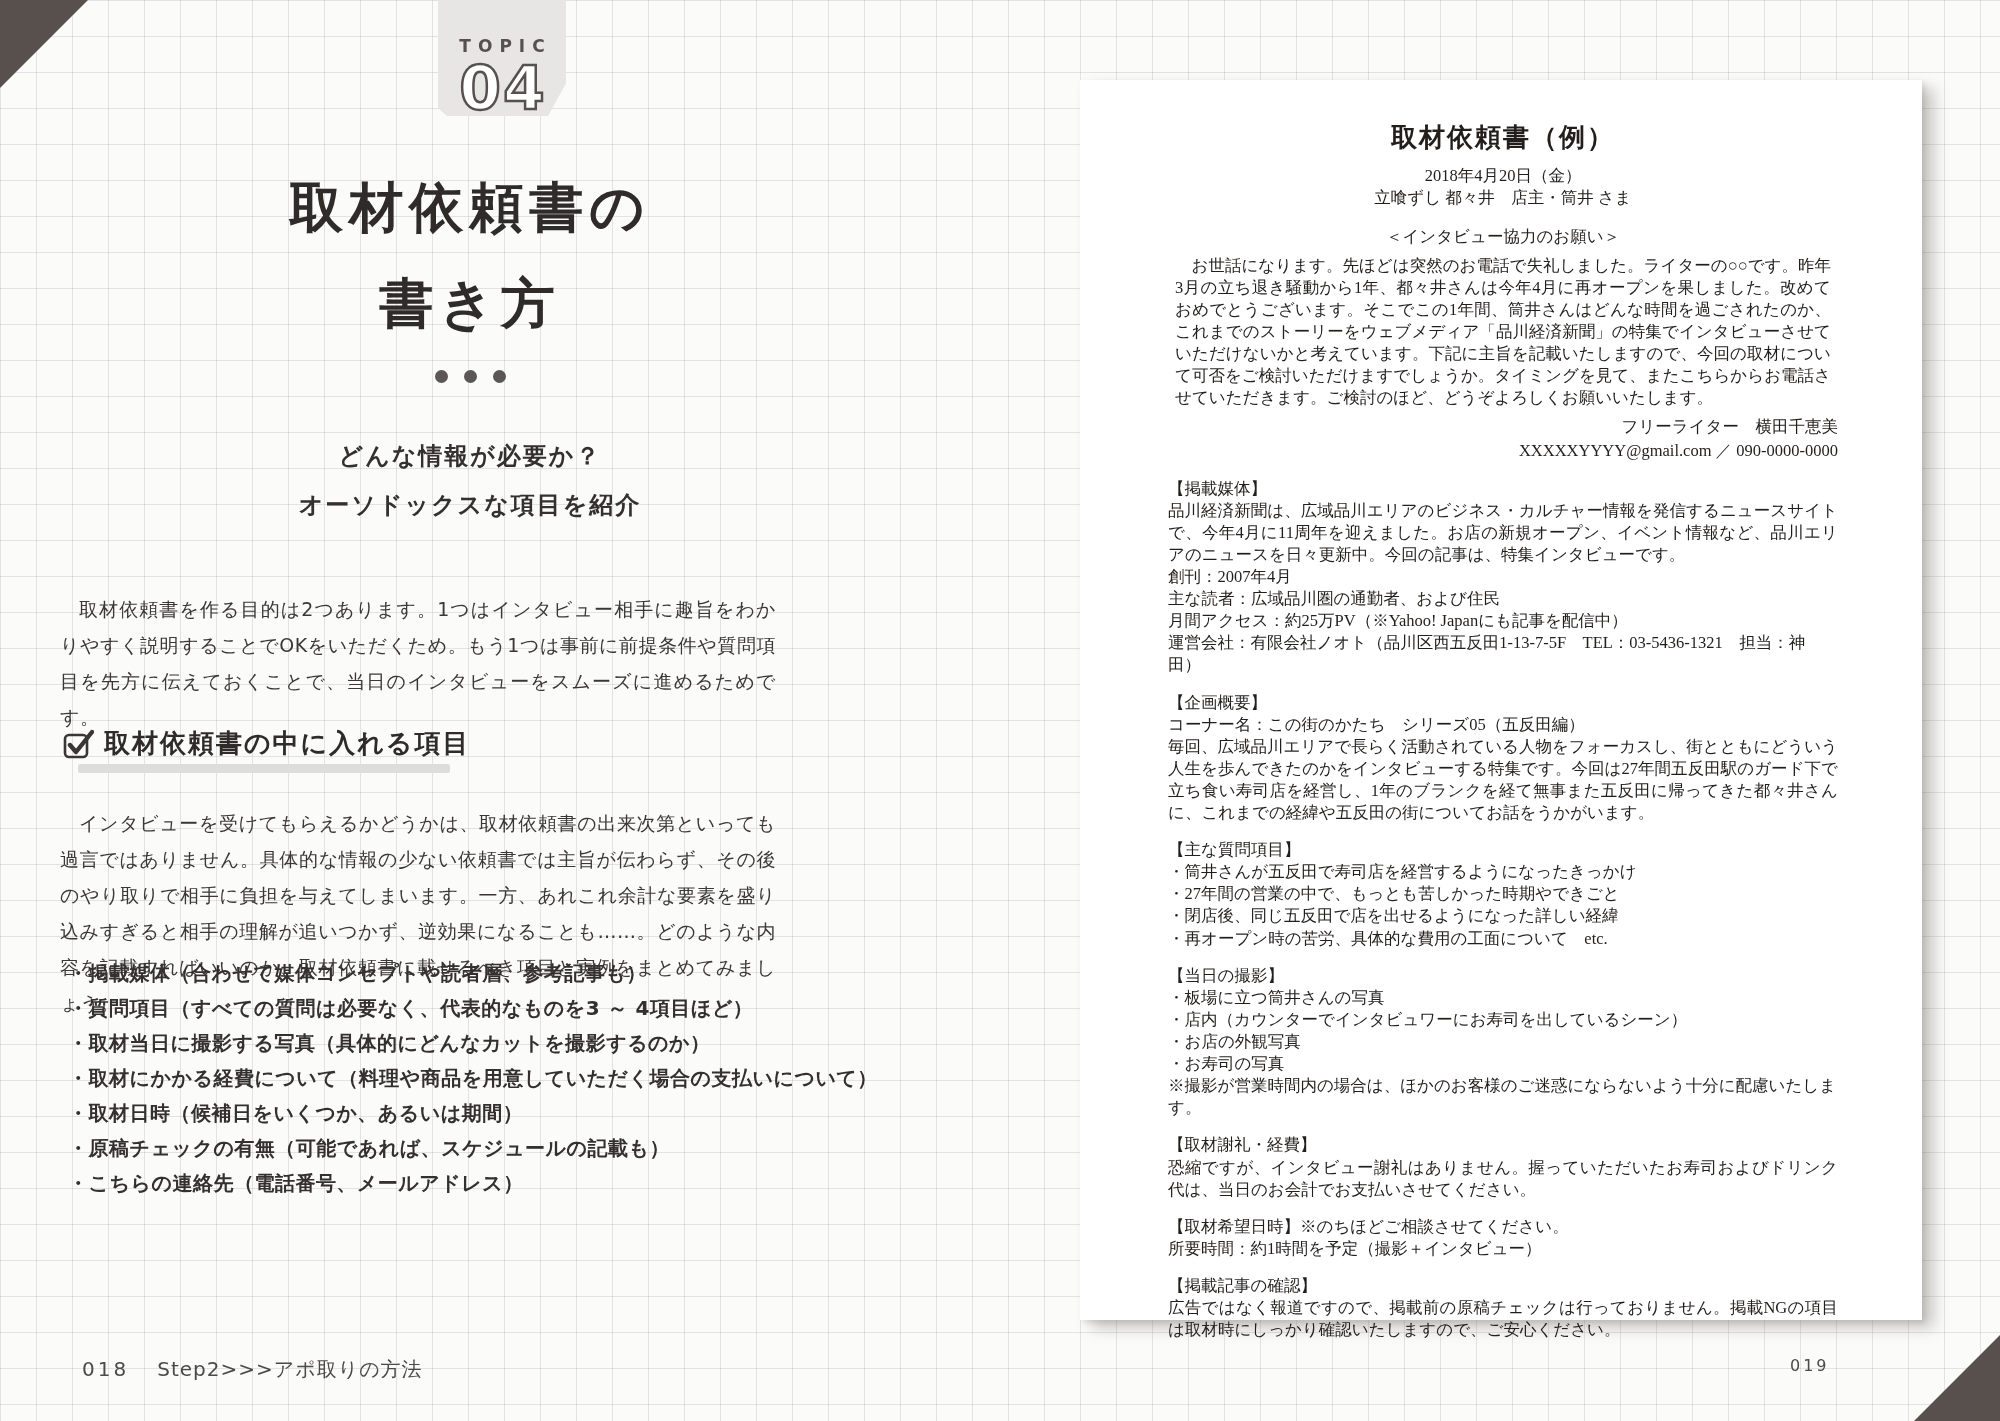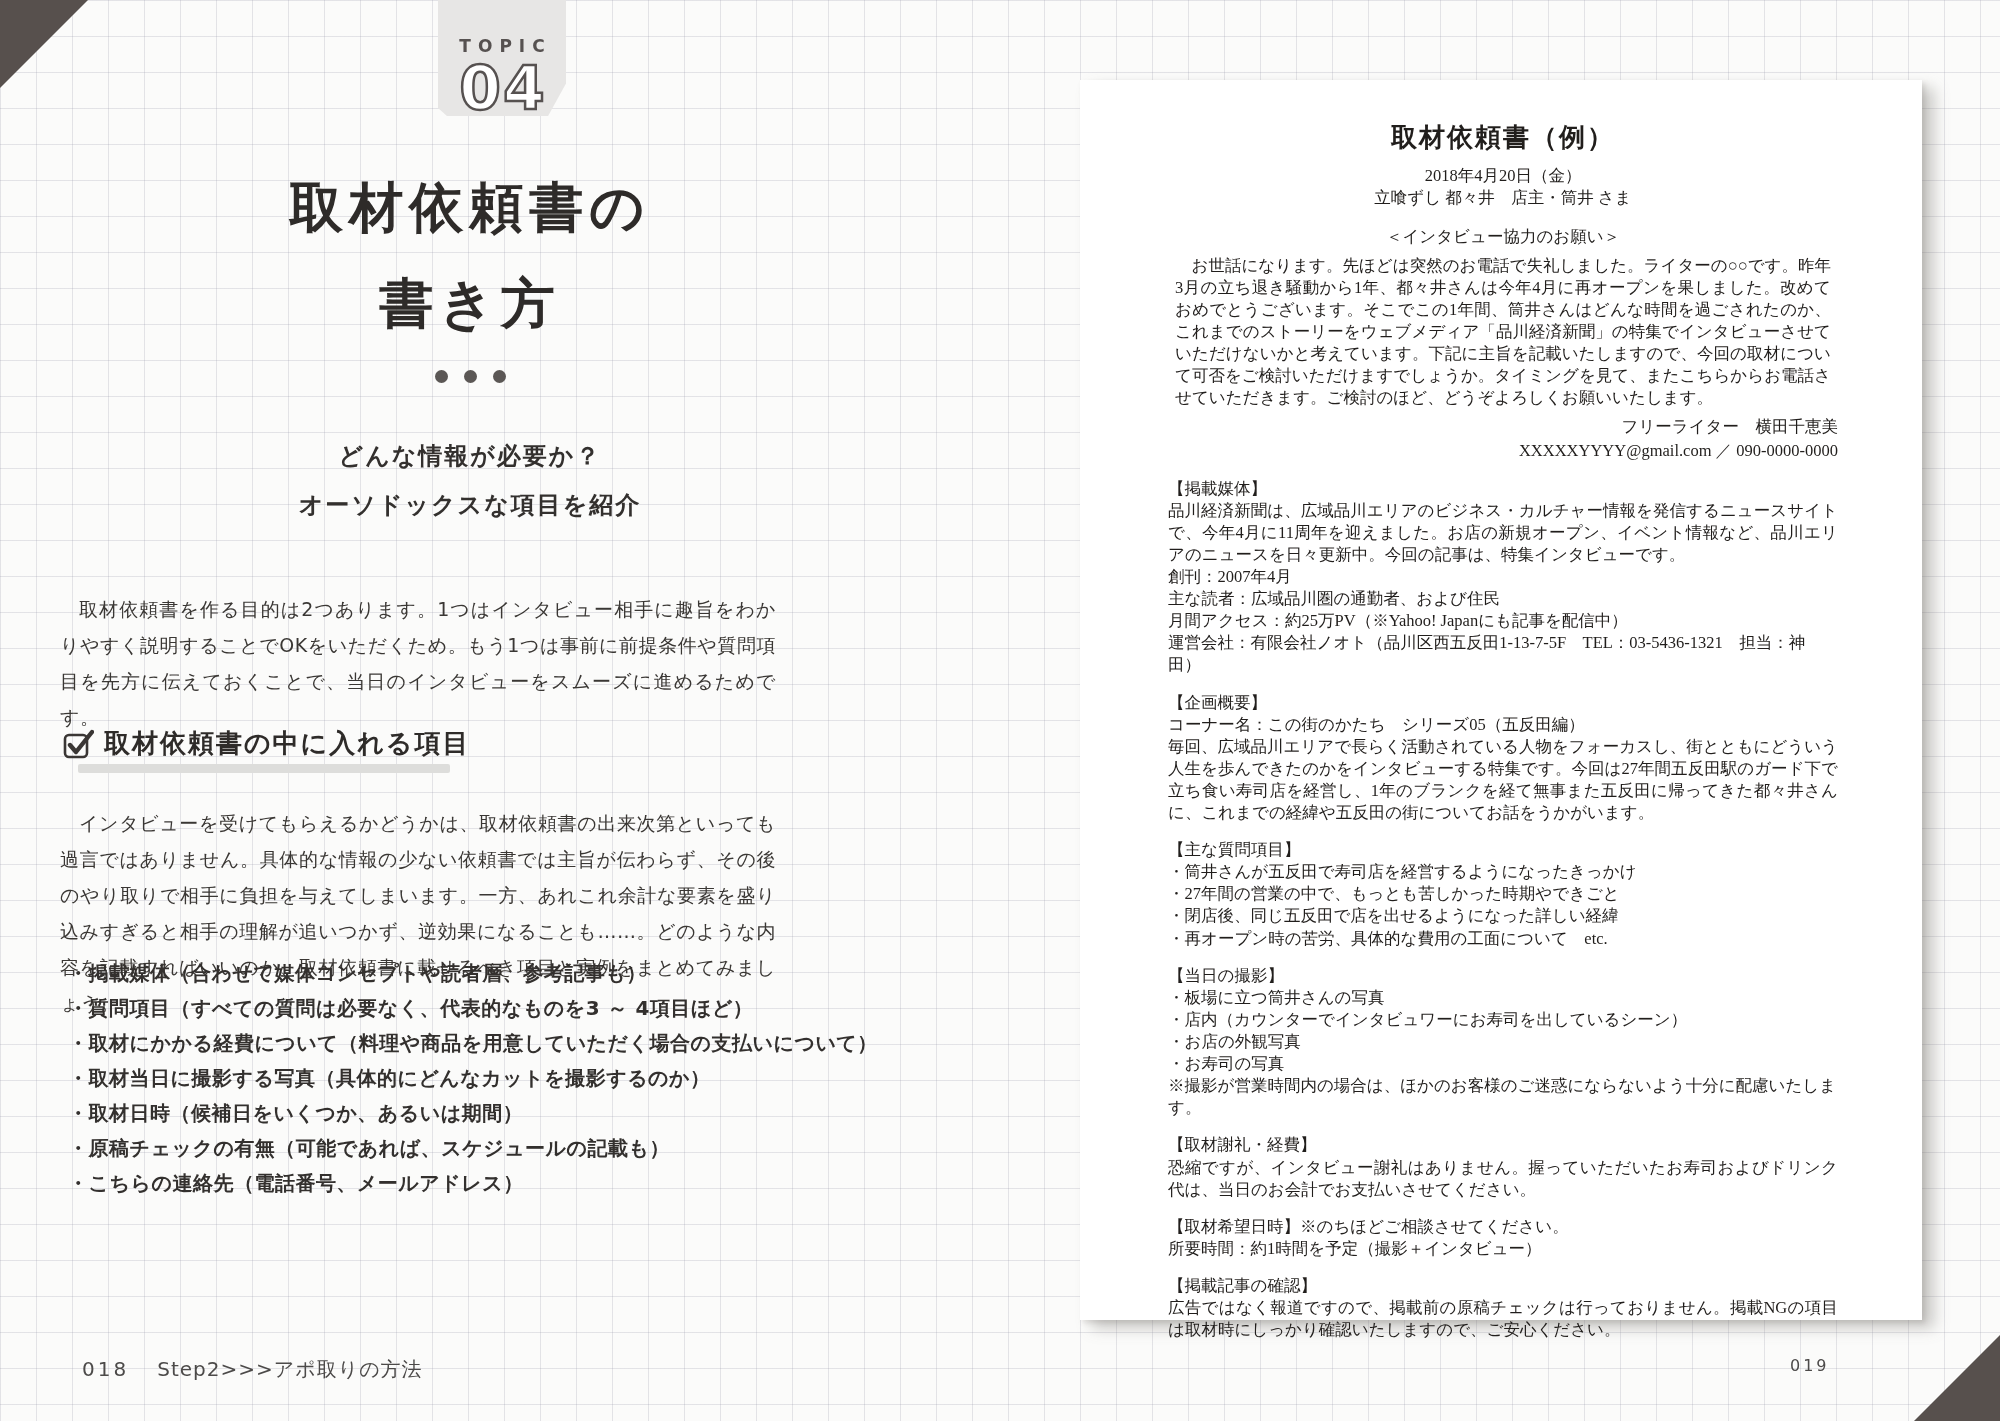--- a/index.html
+++ b/index.html
@@ -118,22 +118,22 @@
     </svg>
     <span class="txt">取材依頼書の中に入れる項目</span>
   </div>
   <div class="lp-sec-underline"></div>
 
   <p class="lp-body indent lp-sec-body">インタビューを受けてもらえるかどうかは、取材依頼書の出来次第といっても過言ではありません。具体的な情報の少ない依頼書では主旨が伝わらず、その後のやり取りで相手に負担を与えてしまいます。一方、あれこれ余計な要素を盛り込みすぎると相手の理解が追いつかず、逆効果になることも……。どのような内容を記載すればいいのか、取材依頼書に載せるべき項目と実例をまとめてみましょう。</p>
 
   <ul class="lp-checklist">
       <li>・掲載媒体（合わせて媒体コンセプトや読者層、参考記事も）</li>
       <li>・質問項目（すべての質問は必要なく、代表的なものを3 ～ 4項目ほど）</li>
+      <li>・取材当日に撮影する写真（具体的にどんなカットを撮影するのか）</li>
       <li>・取材にかかる経費について（料理や商品を用意していただく場合の支払いについて）</li>
-      <li>・取材当日に撮影する写真（具体的にどんなカットを撮影するのか）</li>
       <li>・取材日時（候補日をいくつか、あるいは期間）</li>
       <li>・原稿チェックの有無（可能であれば、スケジュールの記載も）</li>
       <li>・こちらの連絡先（電話番号、メールアドレス）</li>
     </ul>
 
   <div class="lp-footer">
     <span class="pg">018</span><span>Step2&gt;&gt;&gt;アポ取りの方法</span>
   </div>
 
   <div class="sheet">

